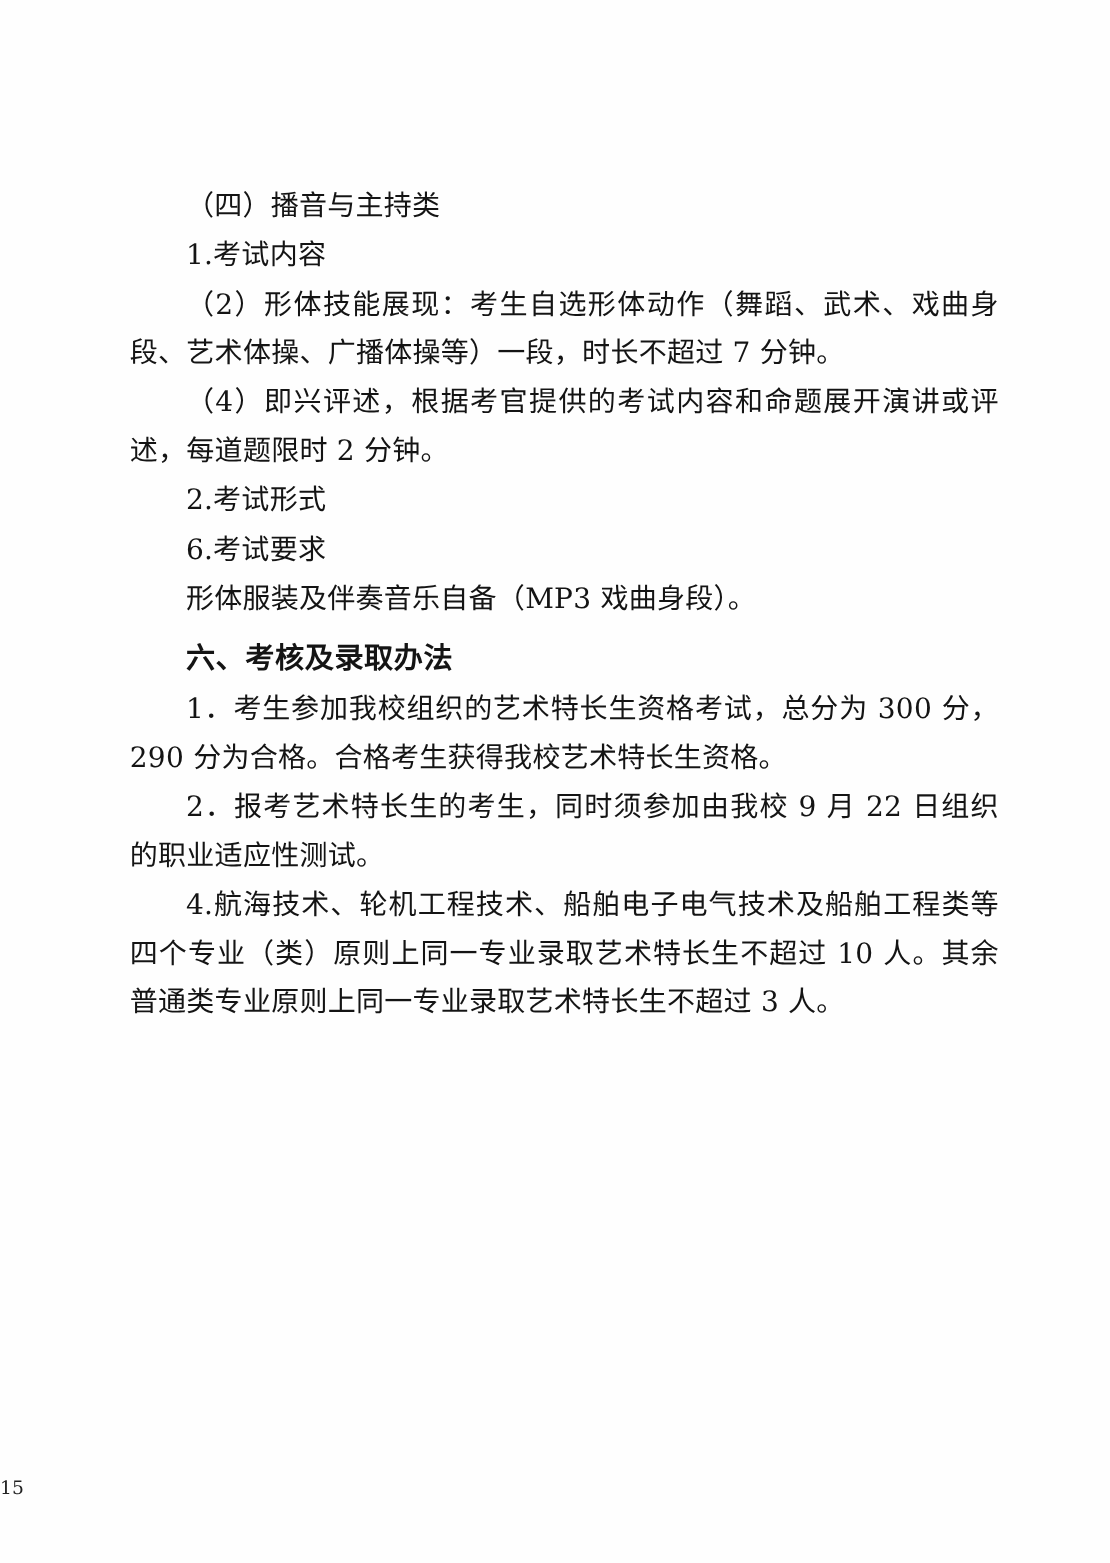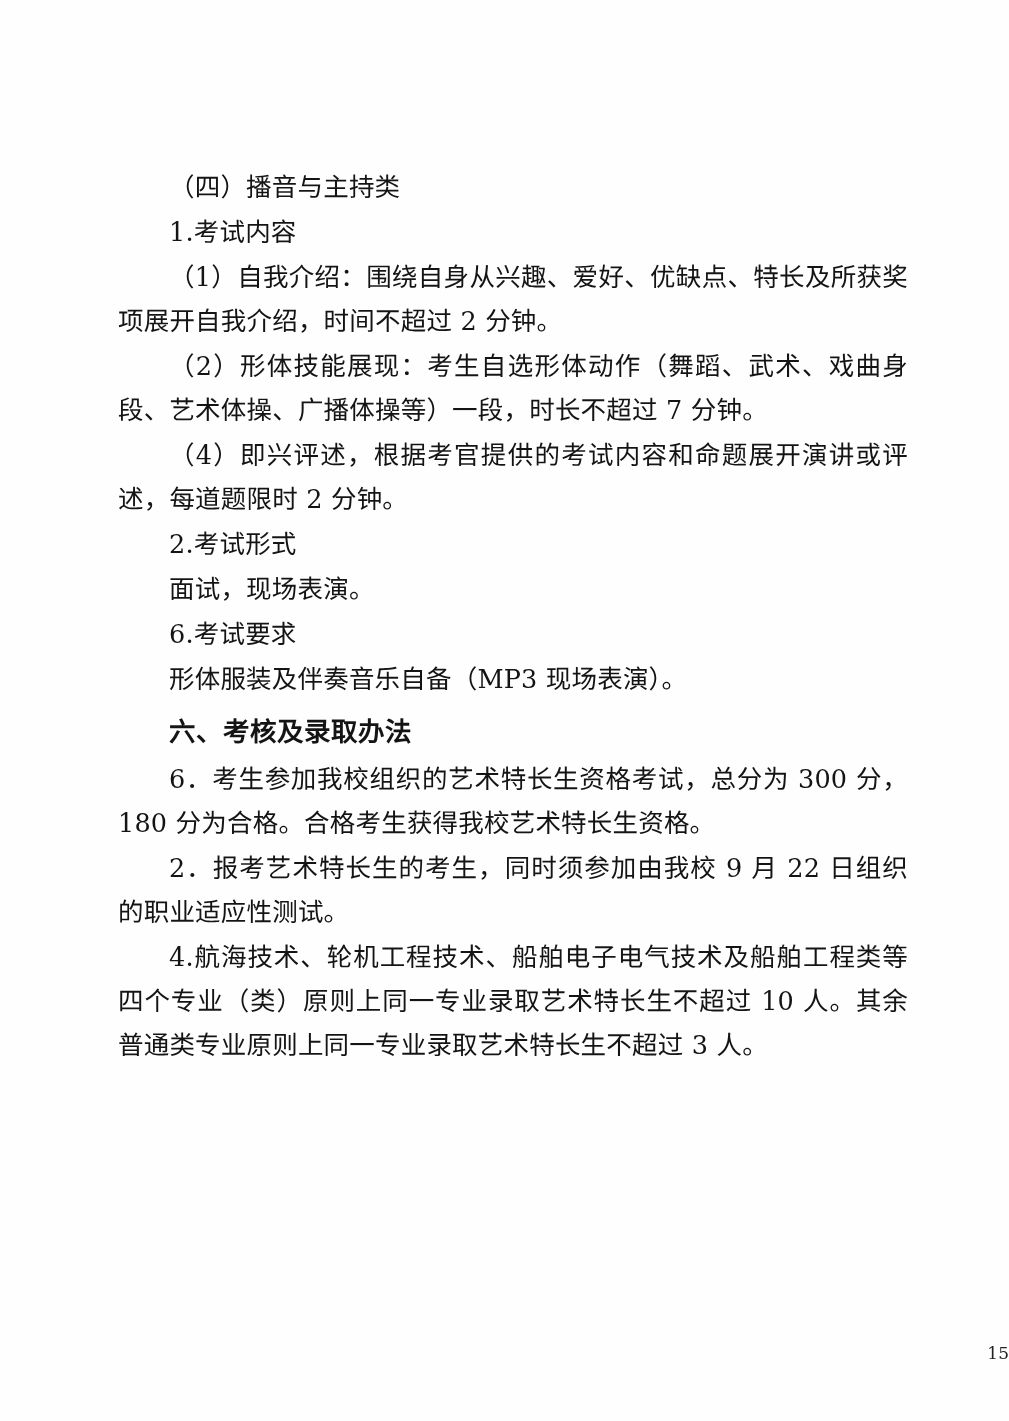--- a/index.html
+++ b/index.html
@@ -48,55 +48,53 @@
     margin: 8px 0 2px 0;
     text-indent: 51px;
     letter-spacing: 0.5px;
     font-family: Liberation Sans, sans-serif;
   }
   .pagenum {
     position: absolute;
     left: 0;
     top: 1343px;
     width: 1009px;
-    text-align: right;
+    text-align: left;
     font-size: 17px;
     color: #222;
     font-family: "DejaVu Serif", "Liberation Serif", serif;
   }
 </style>
 </head>
 <body>
 
 <div class="page">
 
   <div class="content">
 
     <p class="para indent">（四）播音与主持类</p>
 
     <p class="para indent">1.考试内容</p>
 
-    <p class="para indent">（1）自我介绍：围绕自身从兴趣、爱好、优缺点、特长及所获奖项展开自我介绍，时间不超过 2 分钟。</p>
 
     <p class="para indent">（2）形体技能展现：考生自选形体动作（舞蹈、武术、戏曲身段、艺术体操、广播体操等）一段，时长不超过 7 分钟。</p>
 
 
     <p class="para indent">（4）即兴评述，根据考官提供的考试内容和命题展开演讲或评述，每道题限时 2 分钟。</p>
 
     <p class="para indent">2.考试形式</p>
 
-    <p class="para indent">面试，现场表演。</p>
 
     <p class="para indent">6.考试要求</p>
 
-    <p class="para indent">形体服装及伴奏音乐自备（MP3 现场表演）。</p>
+    <p class="para indent">形体服装及伴奏音乐自备（MP3 戏曲身段）。</p>
 
     <h2 class="heading">六、考核及录取办法</h2>
 
-    <p class="para indent">6．考生参加我校组织的艺术特长生资格考试，总分为 300 分，180 分为合格。合格考生获得我校艺术特长生资格。</p>
+    <p class="para indent">1．考生参加我校组织的艺术特长生资格考试，总分为 300 分，290 分为合格。合格考生获得我校艺术特长生资格。</p>
 
     <p class="para indent">2．报考艺术特长生的考生，同时须参加由我校 9 月 22 日组织的职业适应性测试。</p>
 
 
     <p class="para indent">4.航海技术、轮机工程技术、船舶电子电气技术及船舶工程类等四个专业（类）原则上同一专业录取艺术特长生不超过 10 人。其余普通类专业原则上同一专业录取艺术特长生不超过 3 人。</p>
 
   </div>
 
   <div class="pagenum">15</div>
 

